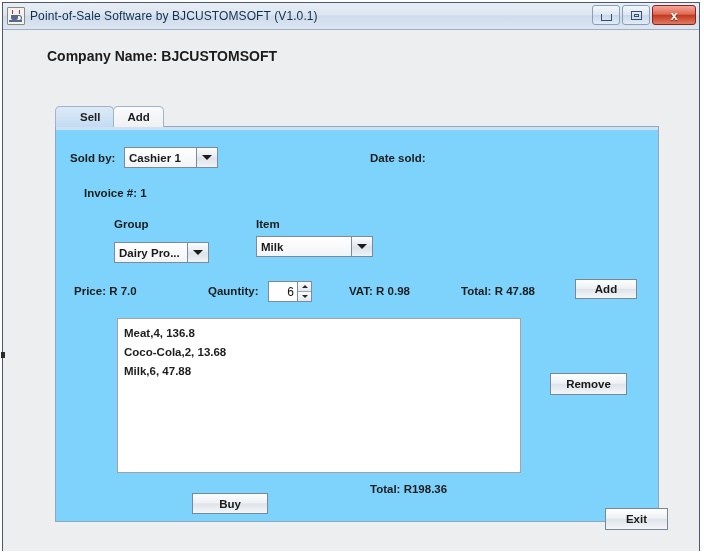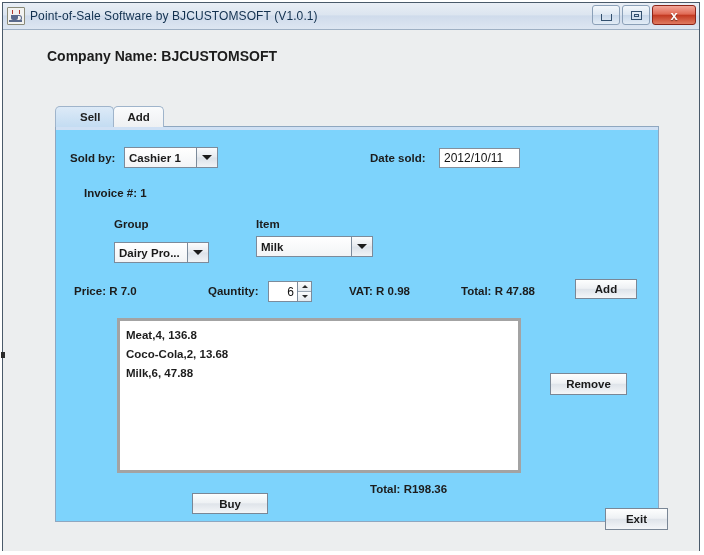--- a/index.html
+++ b/index.html
@@ -338,21 +338,21 @@
   }
 
   
   #listbox {
     position: absolute;
     left: 114px;
     top: 288px;
     width: 404px;
     height: 155px;
     box-sizing: border-box;
-    border: 3px solid #a3a3a3;
+    border: 1px solid #a3a3a3;
     background: #ffffff;
     padding: 5px 0 0 6px;
     overflow: hidden;
   }
   #listbox .list-item {
     font-size: 11.5px;
     font-weight: bold;
     color: #1d1d1d;
     line-height: 19px;
     white-space: nowrap;
@@ -414,21 +414,20 @@
 
       <div class="lbl" style="left:14px; top:25px;">Sold by:</div>
       <div class="combo" style="left:68px; top:20px; width:94px;">
         <div class="combo-value">Cashier 1</div>
         <div class="combo-arrow">
             <span class="arrow-down"></span>
           </div>
       </div>
 
       <div class="lbl" style="left:314px; top:25px;">Date sold:</div>
-      <div class="textfield" style="left:383px; top:21px; width:81px;">2012/10/11</div>
 
       <div class="lbl" style="left:28px; top:60px;">Invoice #: 1</div>
 
       <div class="lbl" style="left:58px; top:91px;">Group</div>
       <div class="lbl" style="left:200px; top:91px;">Item</div>
 
       <div class="combo" style="left:58px; top:115px; width:95px;">
         <div class="combo-value">Dairy Pro...</div>
         <div class="combo-arrow">
             <span class="arrow-down"></span>

